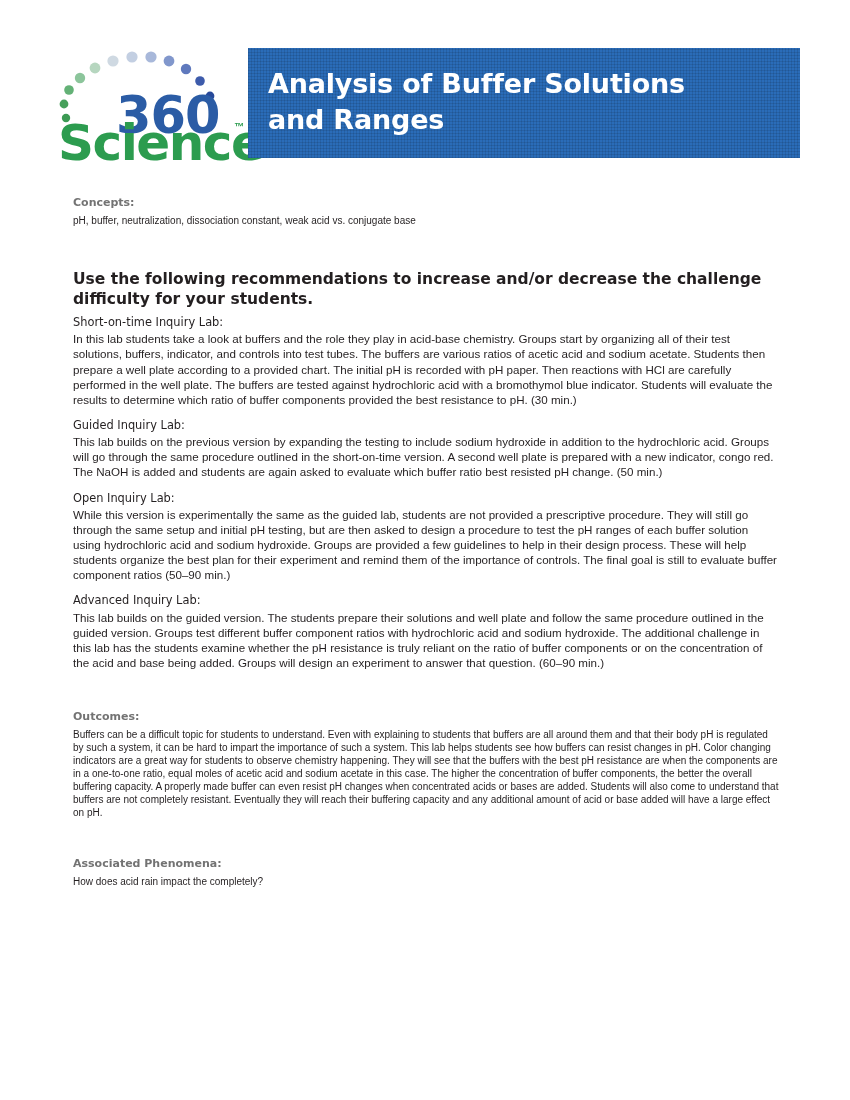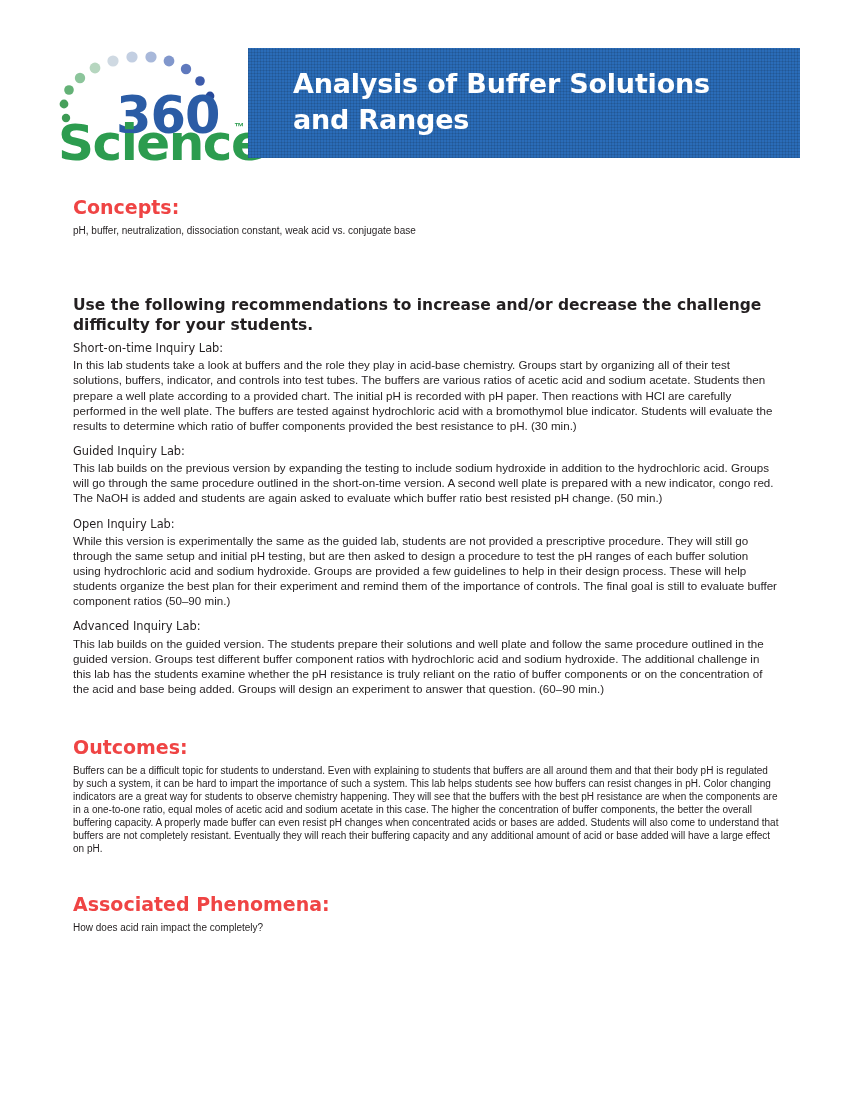--- a/index.html
+++ b/index.html
@@ -76,21 +76,21 @@
     position: absolute;
     left: 248px;
     top: 48px;
     width: 552px;
     height: 110px;
     background-color: #2a6cb8;
     background-image:
       repeating-linear-gradient(0deg, rgba(0,0,0,0.10) 0 1px, rgba(0,0,0,0) 1px 3px),
       repeating-linear-gradient(90deg, rgba(0,0,0,0.10) 0 1px, rgba(0,0,0,0) 1px 3px);
     box-sizing: border-box;
-    padding: 18px 0 0 45px;
+    padding: 18px 0 0 20px;
   }
   .title-banner .title-line {
     font-family: "DejaVu Sans", sans-serif;
     font-size: 27px;
     font-weight: bold;
     color: #ffffff;
     line-height: 1.33;
     letter-spacing: -0.2px;
     white-space: nowrap;
   }
@@ -98,41 +98,41 @@
   
   .content {
     position: absolute;
     left: 73px;
     top: 196px;
     width: 706px;
   }
 
   .sec-heading {
     font-family: "DejaVu Sans", sans-serif;
-    font-size: 19px;
-    font-weight: bold;
-    color: #ef4444;
+    font-size: 11px;
+    font-weight: bold;
+    color: #737373;
     margin: 0 0 4px 0;
     line-height: 1.25;
   }
   .sec-body {
     font-size: 10px;
     line-height: 1.30;
     color: #231f20;
     margin: 0;
     text-align: left;
   }
 
   .big-heading {
     font-family: "DejaVu Sans", sans-serif;
     font-size: 15.5px;
     font-weight: bold;
     color: #231f20;
     line-height: 1.30;
-    margin: 16px 0 6px 0;
+    margin: 0 0 6px 0;
   }
 
   .lab-name {
     font-family: "DejaVu Sans", sans-serif;
     font-size: 11.4px;
     font-weight: normal;
     color: #231f20;
     margin: 0 0 2px 0;
     line-height: 1.25;
   }

